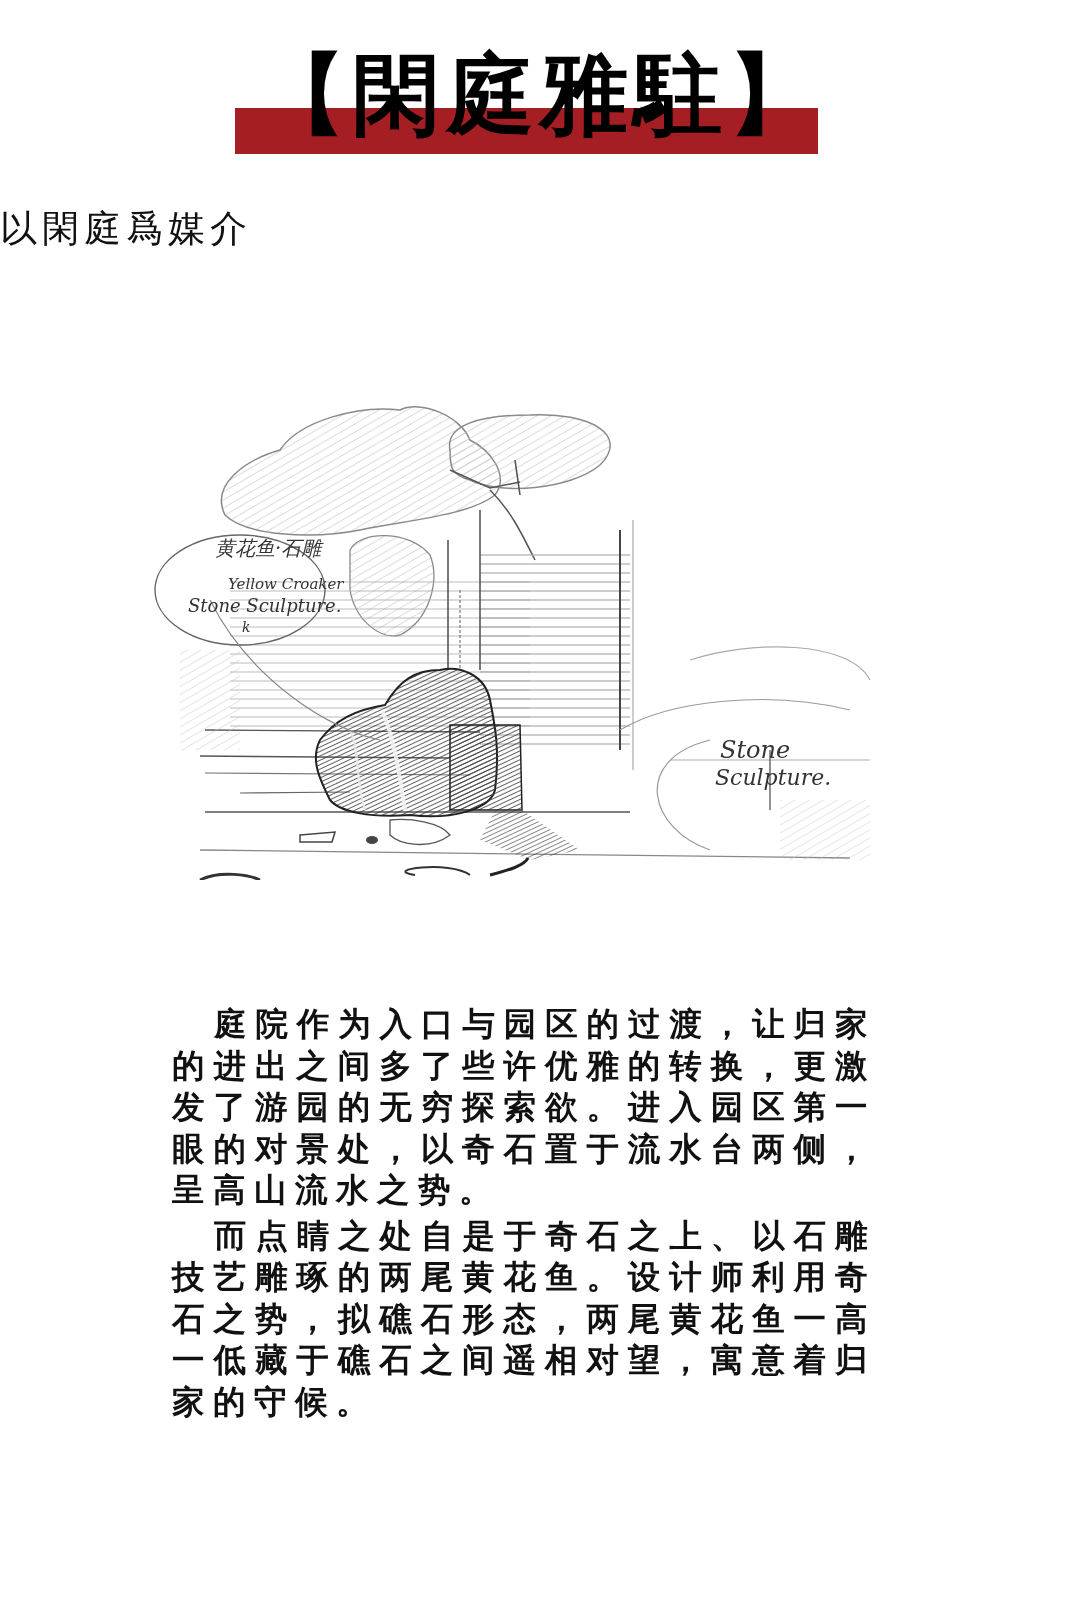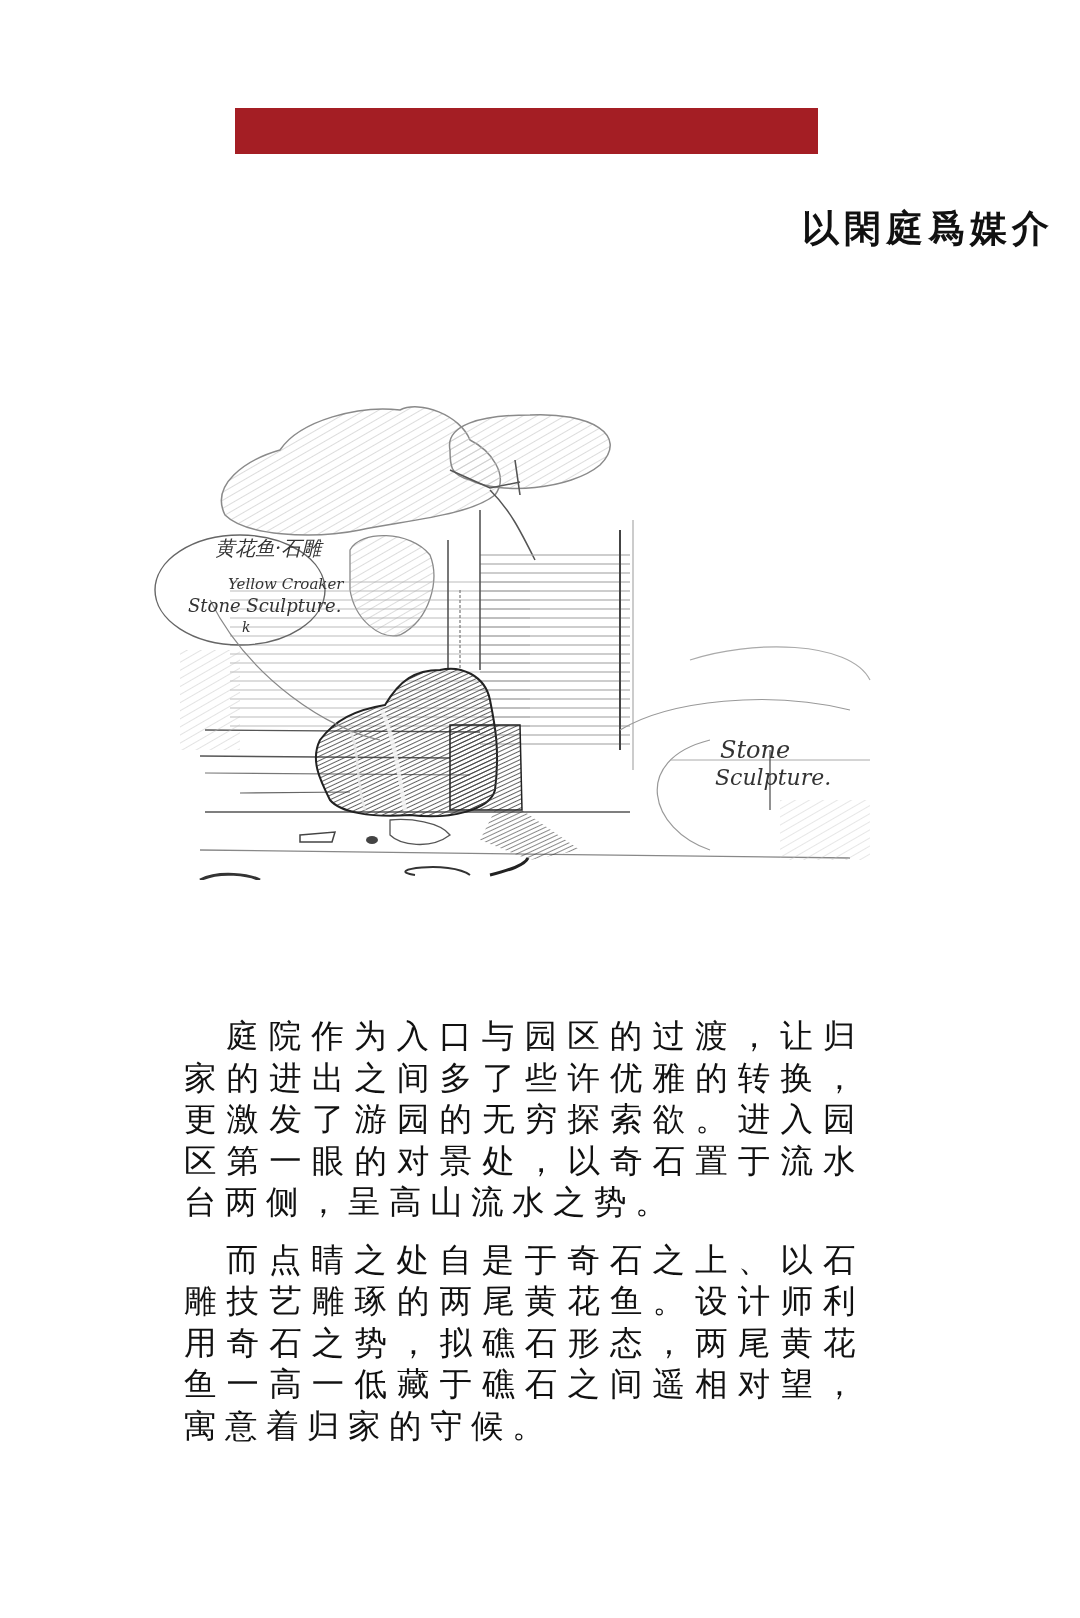--- a/index.html
+++ b/index.html
@@ -41,25 +41,25 @@
     font-size: 88px;
     line-height: 104px;
     letter-spacing: 6px;
     color: #000000;
   }
   .subtitle {
     position: absolute;
     left: 0;
     top: 205px;
     width: 1054px;
-    text-align: right;
+    text-align: left;
     font-size: 37px;
     line-height: 48px;
     letter-spacing: 5px;
-    font-weight: bold;
+    font-weight: normal;
     color: #111;
   }
   .subtitle div { white-space: nowrap; }
   .sketch {
     position: absolute;
     left: 150px;
     top: 380px;
     width: 730px;
     height: 500px;
   }
@@ -74,29 +74,31 @@
     left: 168px;
     top: 1000px;
     width: 712px;
     font-size: 32.5px;
     line-height: 41.5px;
     letter-spacing: 8.5px;
     color: #111;
     text-align: justify;
   }
   .body-text p {
-    margin: 16px;
+    margin: 4px;
     text-indent: 42px;
+    font-weight: bold;
   }
 </style>
 </head>
 <body>
 
 <div class="title-wrap">
   <div class="title-bar" style="top:68px;"></div>
+  <div class="title-text" style="top:2px;">【閑庭雅駐】</div>
 </div>
 
 <div class="subtitle">
   <div>以閑庭爲媒介</div>
 </div>
 
 <div class="sketch">
   <svg viewBox="0 0 730 500" xmlns="http://www.w3.org/2000/svg">
     <defs>
       <pattern id="hatch" width="6" height="6" patternUnits="userSpaceOnUse" patternTransform="rotate(55)">

